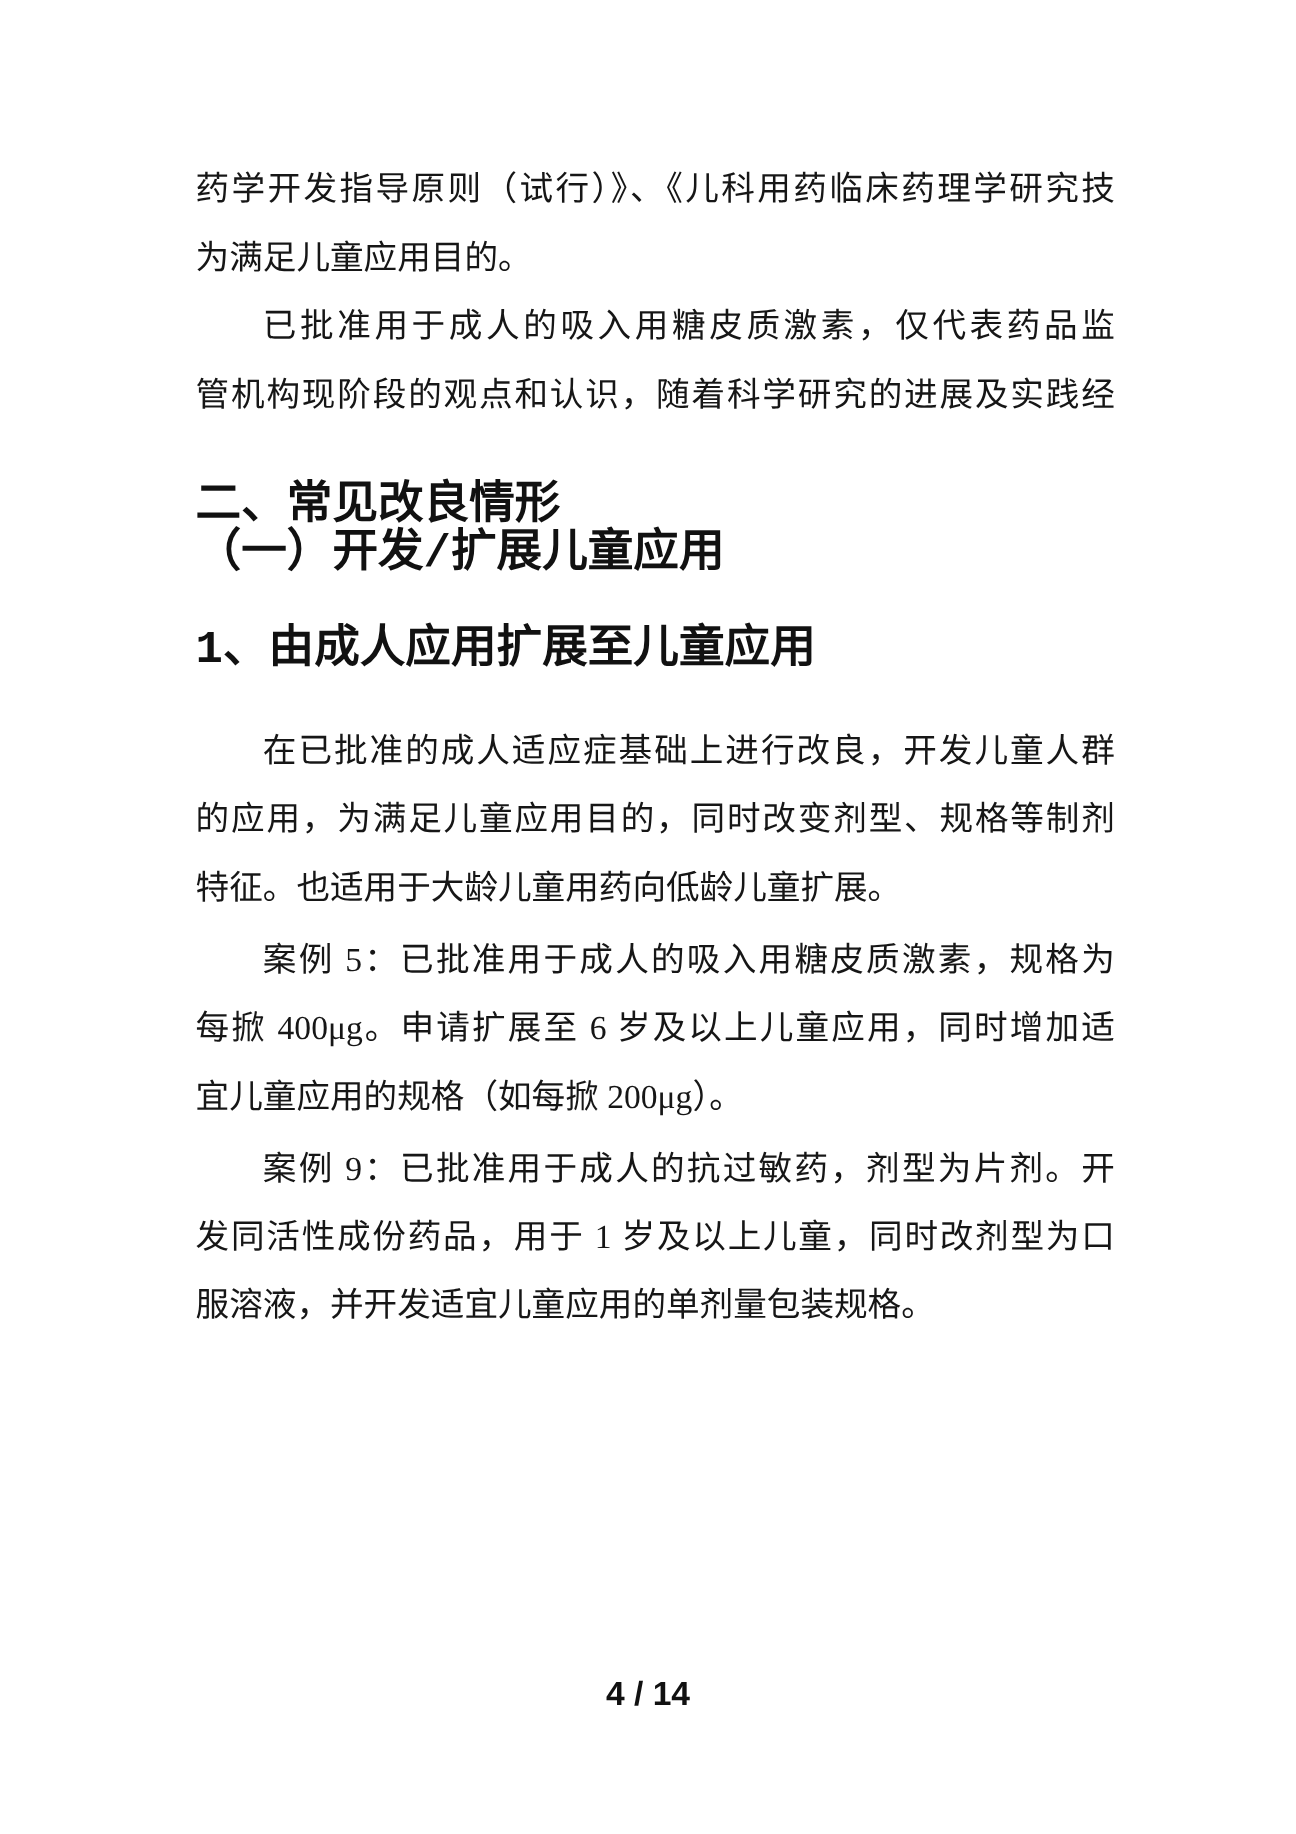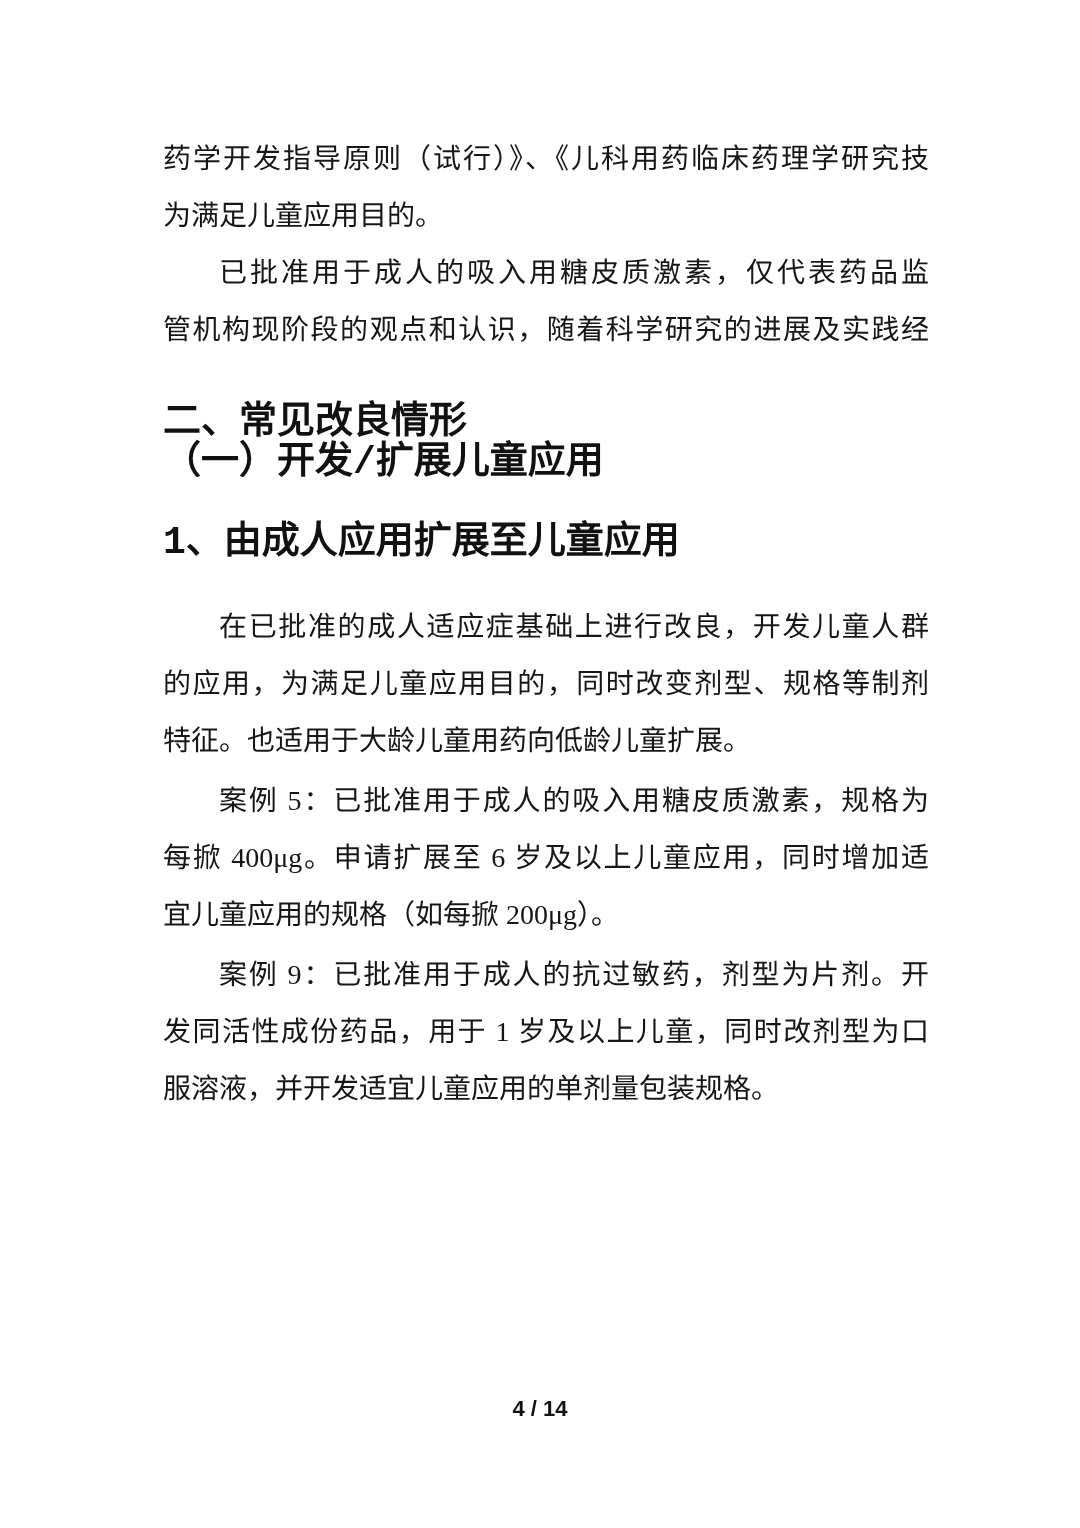--- a/index.html
+++ b/index.html
@@ -49,21 +49,21 @@
   .para.after-heading { margin-top: 35px; }
   .para.case-block { margin-top: 3px; }
   .footer {
     position: absolute;
     left: 0;
     right: 0;
     top: 1396px;
     text-align: center;
     font-family: "Liberation Sans", sans-serif;
     font-weight: 700;
-    font-size: 22px;
+    font-size: 28px;
     color: #111111;
   }
 </style>
 </head>
 <body>
 
 <div class="page">
 
   <div class="doc">
 

